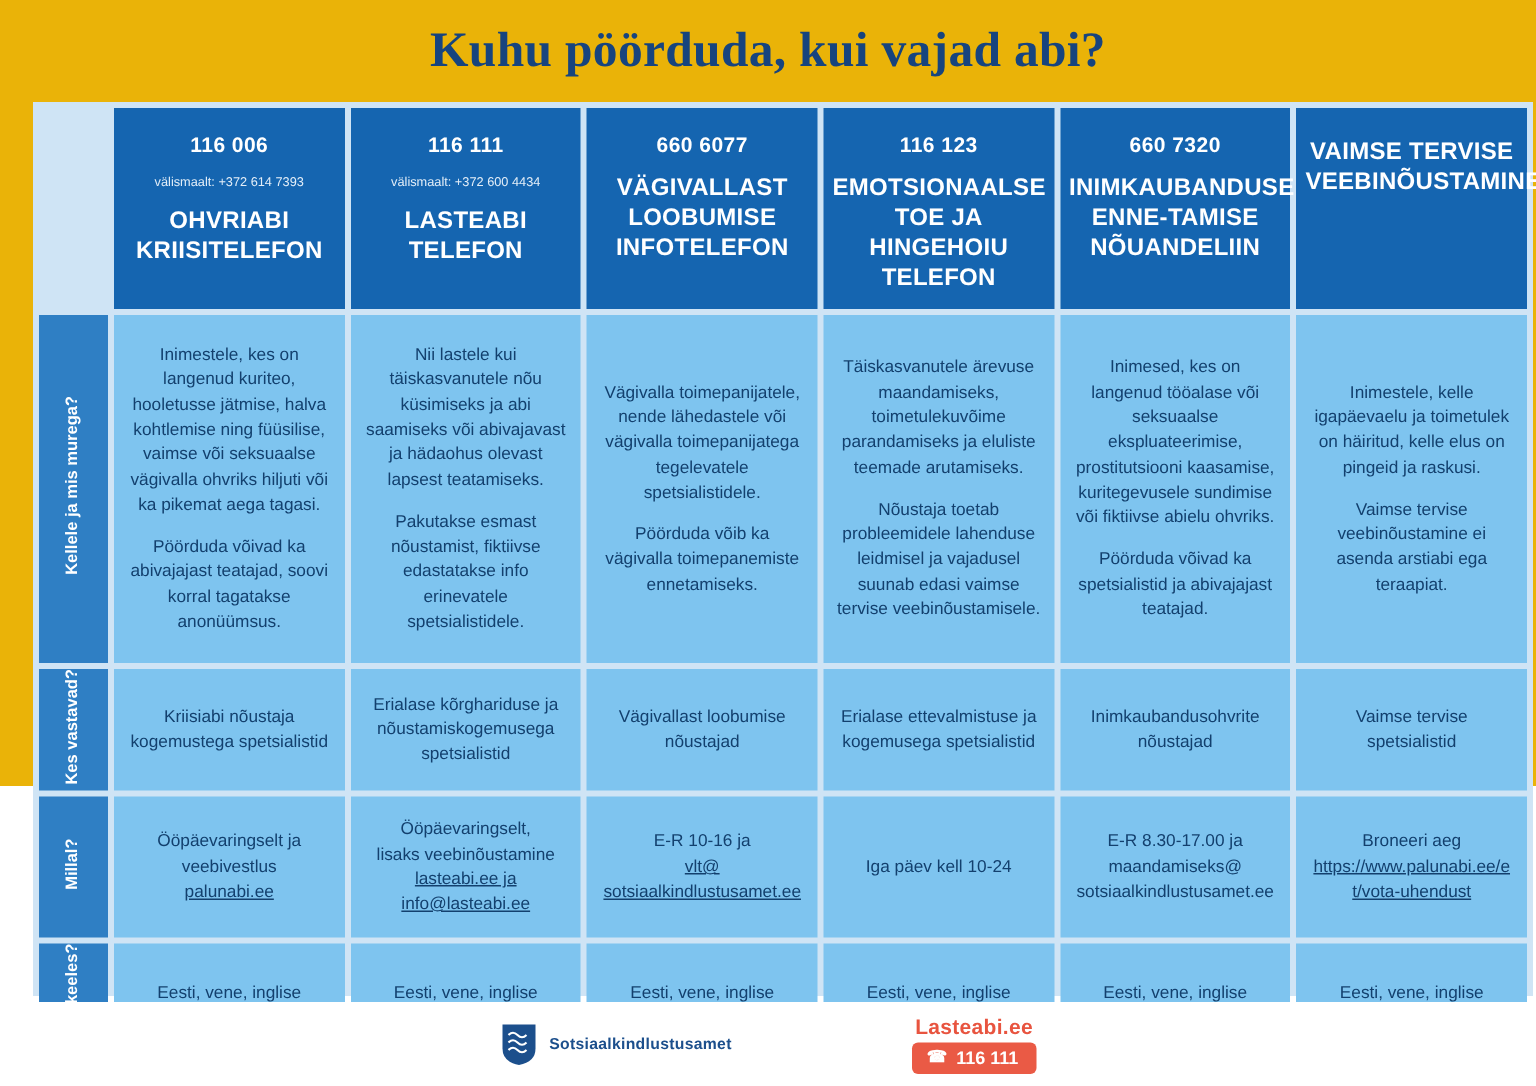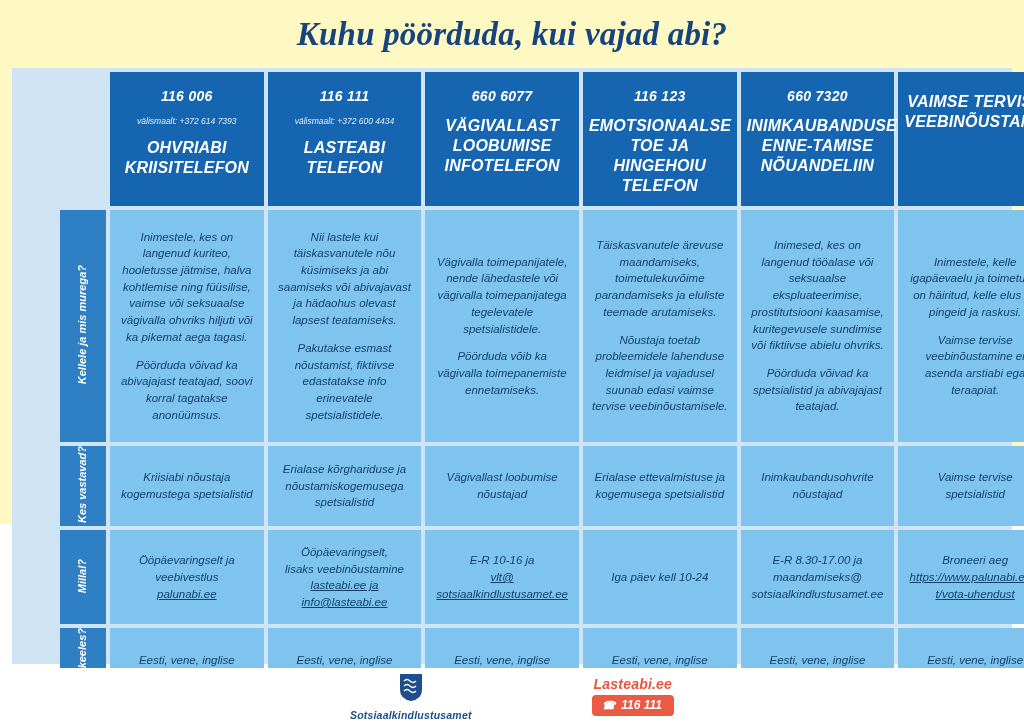--- a/index.html
+++ b/index.html
@@ -10,43 +10,41 @@
     width: 1024px;
     height: 724px;
     background: #ffffff;
     font-family: "Liberation Sans", sans-serif;
     overflow: hidden;
   }
   .page {
     position: relative;
     width: 1024px;
     height: 524px;
-    background: #fef9c3;
+    background: #eab308;
     box-sizing: border-box;
-    font-style: italic;
   }
   .title {
     text-align: center;
     color: #17447e;
     font-family: "Liberation Serif", serif;
     font-weight: bold;
     font-size: 33px;
     letter-spacing: 0.2px;
     padding-top: 16px;
     padding-bottom: 10px;
   }
   .board {
     position: absolute;
-    left: 12px;
+    left: 22px;
     top: 68px;
     width: 1000px;
     height: 596px;
     background: #cfe4f5;
     box-sizing: border-box;
-    padding-left: 44px;
   }
   table.grid {
     border-collapse: separate;
     border-spacing: 4px;
     width: 1000px;
     table-layout: fixed;
     margin: 0;
   }
   td, th {
     padding: 0;
@@ -151,21 +149,20 @@
     display: flex;
     align-items: center;
     justify-content: center;
     gap: 120px;
     height: 56px;
   }
   .logo-ska {
     display: flex;
     align-items: center;
     gap: 7px;
-    flex-direction: column;
   }
   .ska-mark {
     width: 26px;
     height: 30px;
     position: relative;
   }
   .ska-text {
     font-size: 10.5px;
     color: #1c4f8c;
     font-weight: bold;

